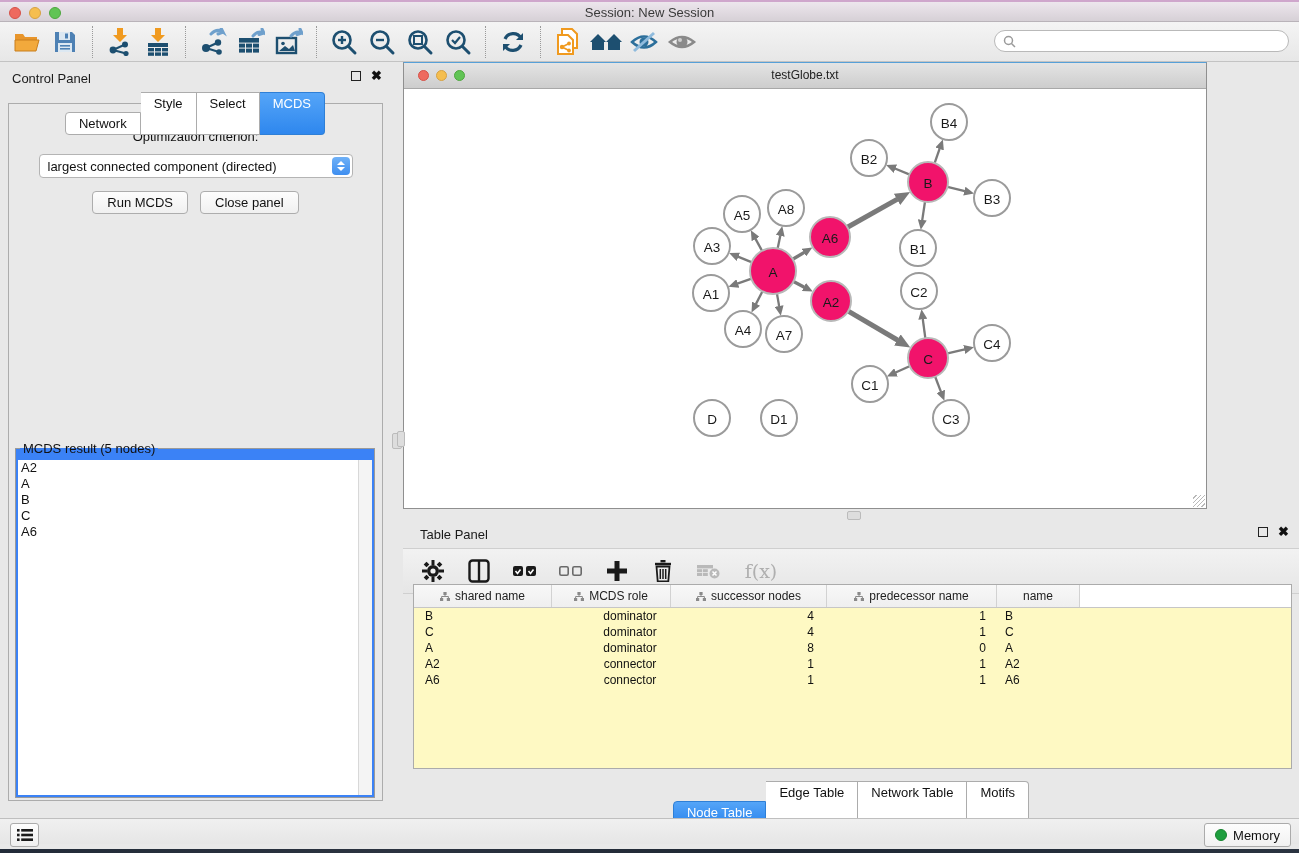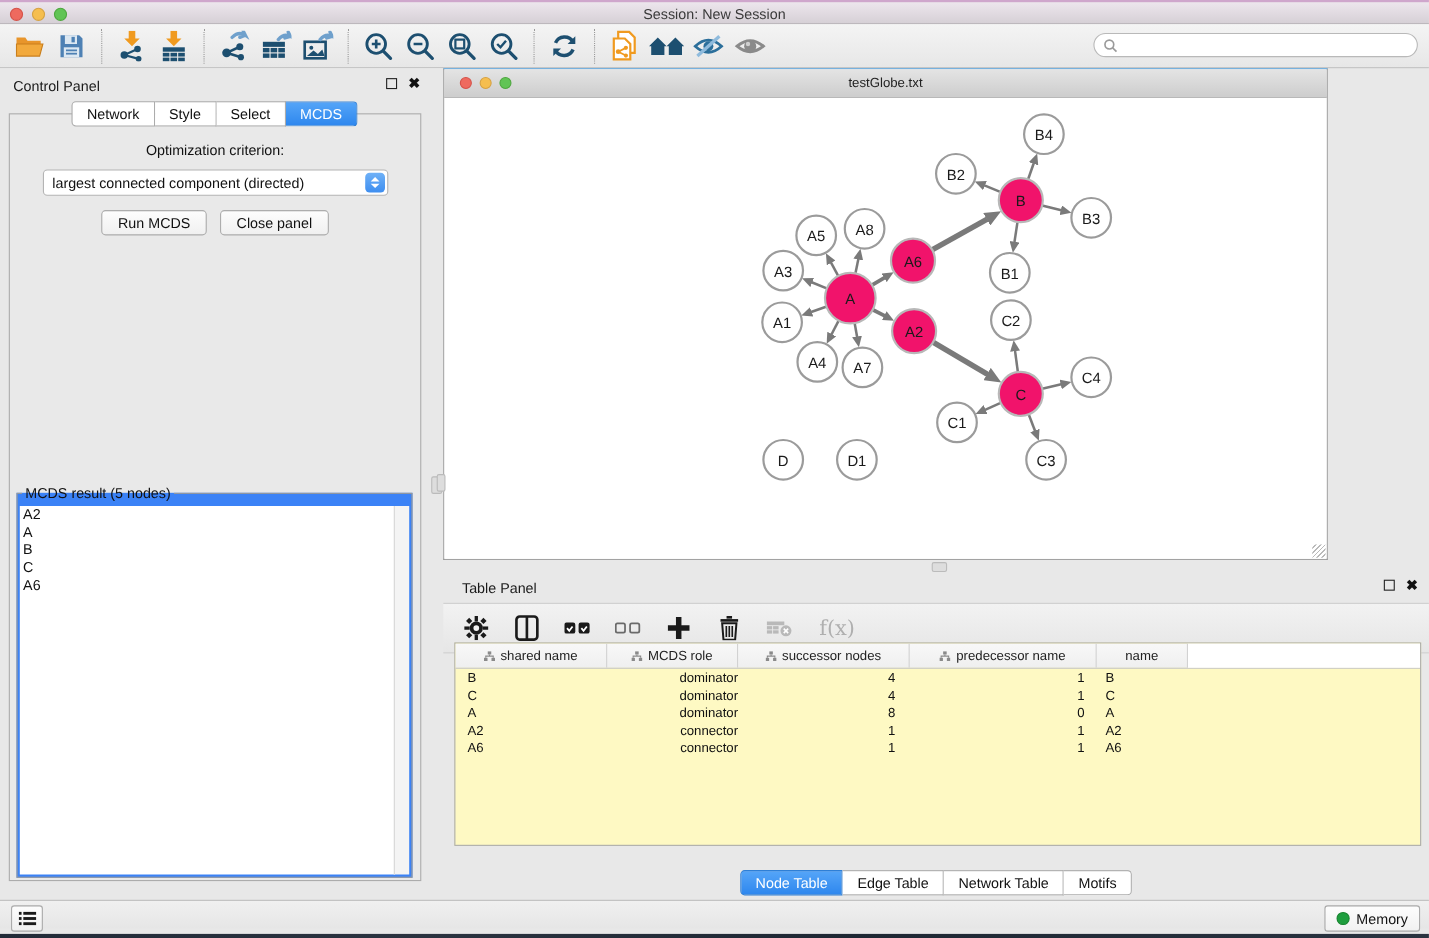--- a/index.html
+++ b/index.html
@@ -53,21 +53,21 @@
   .panel-head .phtitle{position:absolute;left:12px;top:9px;font-size:13px;color:#1a1a1a;}
   .ph-btns{position:absolute;right:8px;top:9px;display:flex;gap:10px;align-items:center;}
   .float-box{width:10px;height:10px;border:1.5px solid #222;box-sizing:border-box;}
   .close-x{font-size:13px;font-weight:bold;color:#111;line-height:10px;}
   .cp-tabs{display:flex;justify-content:center;position:relative;z-index:2;}
   .tabset{display:inline-flex;}
   .tabset .tab{
     background:#fff;border:1px solid #ACACAC;border-left-width:0;
     padding:3px 13px;font-size:13px;color:#111;
   }
-  .tabset .tab:first-child{border-left-width:1px;border-radius:4px 0 0 4px;}
+  .tabset .tab:first-child{border-left-width:1px;border-radius:4px 0 0 4px;margin-top:20px;}
   .tabset .tab:last-child{border-radius:0 4px 4px 0;}
   .tabset .tab.active{
     background:linear-gradient(#55A5F8,#2E87EE);color:#fff;border-color:#2E7FD6;
   }
   .tab-pane{
     position:absolute;left:8px;right:7px;top:41px;bottom:17px;
     border:1px solid #ACACAC;background:#E9E9E9;box-sizing:border-box;
   }
   .opt-label{margin-top:25px;text-align:center;font-size:13px;color:#111;}
   .combo{
@@ -136,21 +136,21 @@
   .dt-header{display:grid;grid-template-columns:138px 119px 156px 170px 83px 1fr;height:22px;
     background:linear-gradient(#F8F8F8,#EFEFEF);border-bottom:1px solid #C6C6C6;}
   .dt-header .hcell{
     display:flex;align-items:center;justify-content:center;gap:5px;
     font-size:12px;color:#222;border-right:1px solid #D2D2D2;box-sizing:border-box;overflow:hidden;
   }
   .dt-header .hcell.filler{border-right:none;background:#fff;}
   .dt-row{display:grid;grid-template-columns:138px 119px 156px 170px 83px 1fr;height:16px;}
   .dt-row .cell{font-size:12px;color:#111;line-height:16px;box-sizing:border-box;overflow:hidden;}
   .cell.c0{padding-left:11px;text-align:left;}
-  .cell.c1{padding-left:8px;text-align:right;margin-left:29px;}
+  .cell.c1{padding-left:8px;text-align:center;margin-left:29px;}
   .cell.c2{padding-right:13px;text-align:right;}
   .cell.c3{padding-right:11px;text-align:right;}
   .cell.c4{padding-left:8px;text-align:left;}
   .tp-tabs{position:absolute;left:0;right:0;top:267px;height:31px;display:flex;justify-content:center;align-items:center;}
   
   .status-bar{
     position:absolute;left:0;top:818px;width:1299px;height:26px;
     background:linear-gradient(#F0F0F0,#E6E6E6);border-top:1px solid #BFBFBF;box-sizing:border-box;
   }
   .list-btn{

